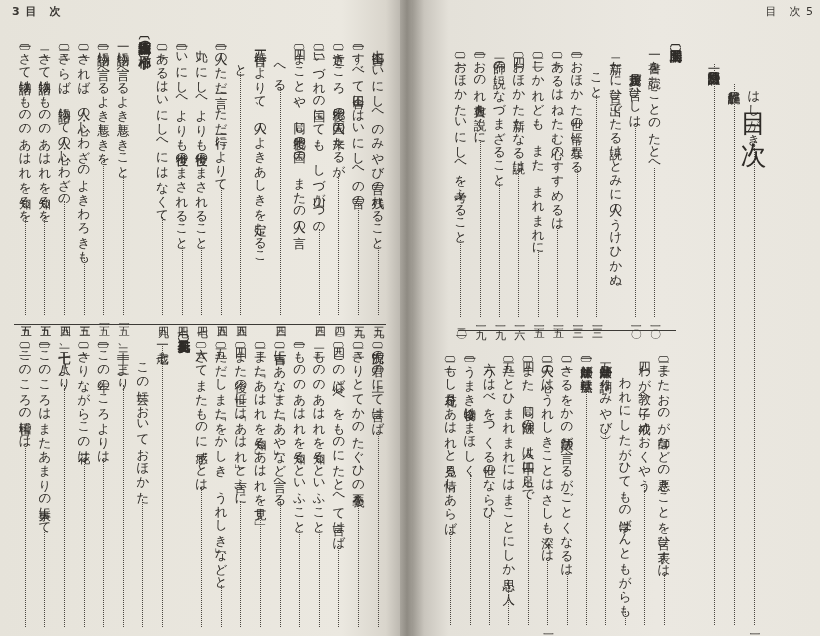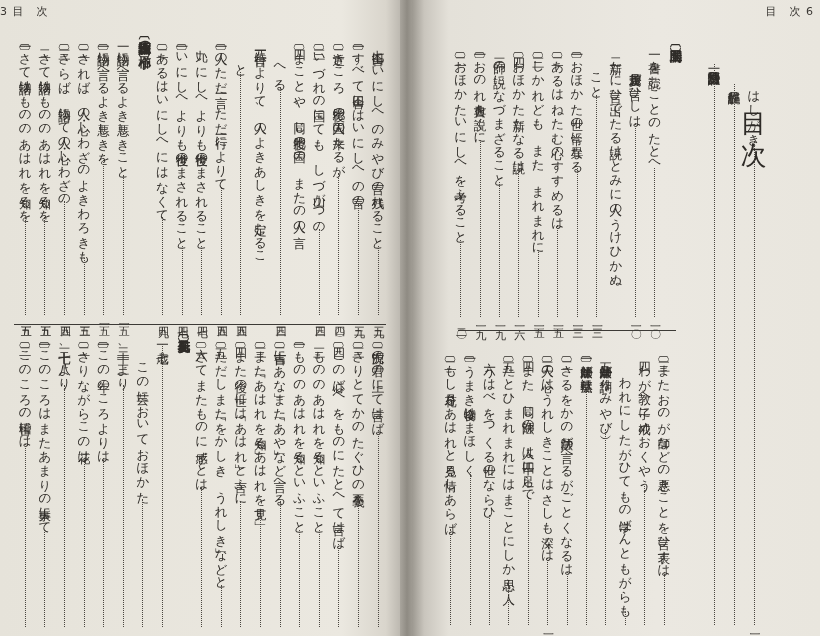--- a/index.html
+++ b/index.html
@@ -16,21 +16,21 @@
   .vcol .lead{flex:1 1 auto;border-right:1.6px dotted #4a4640;width:0;margin:2px 0 3px 0;align-self:center;}
   .vcol .pg{font-size:11px;}
   .section{position:absolute;writing-mode:vertical-rl;font-size:12.5px;font-weight:bold;white-space:nowrap;}
   .divider{position:absolute;height:1.4px;background:#3c3a36;}
   .big-title{position:absolute;writing-mode:vertical-rl;font-family:"DejaVu Serif","Liberation Serif",serif;font-size:26px;letter-spacing:30px;color:#2e2b27;}
 </style>
 </head>
 <body>
 
 <div id="left-page" class="page">
-  <div class="running" style="left:0;">3 目　次</div>
+  <div class="running" style="left:12px;font-weight:bold;">3 目　次</div>
   <div id="left-top">
       <div class="vcol" style="left: 371px; top: 40px; height: 278px;">
         <span class="lbl">七</span>
         <span class="txt">田舎にいにしへのみやび言の残れること</span>
         <span class="lead"></span>
         <span class="pg">三九</span>
       </div>
       <div class="vcol" style="left: 351.4px; top: 40px; height: 278px;">
         <span class="lbl">〔一〕</span>
         <span class="txt">すべて田舎にはいにしへの言の</span>
@@ -238,21 +238,21 @@
         <span class="txt">このころの稽古には</span>
         <span class="lead"></span>
         <span class="pg">七七</span>
       </div>
     </div>
 </div>
 
 <div id="gutter"></div>
 
 <div id="right-page" class="page">
-  <div class="running" style="right:6px;">目　次 6</div>
+  <div class="running" style="right:6px;">目　次 5</div>
   <div class="big-title" style="left:325px;top:92px;">目次</div>
   <div id="front-matter">
       <div class="vcol" style="left: 335px; top: 82px; height: 546px;">
         <span class="txt">はしがき</span>
         <span class="lead"></span>
         <span class="pg">一</span>
       </div>
       <div class="vcol" style="left: 315px; top: 82px; height: 546px;">
         <span class="txt">作品解説</span>
         <span class="lead"></span>

